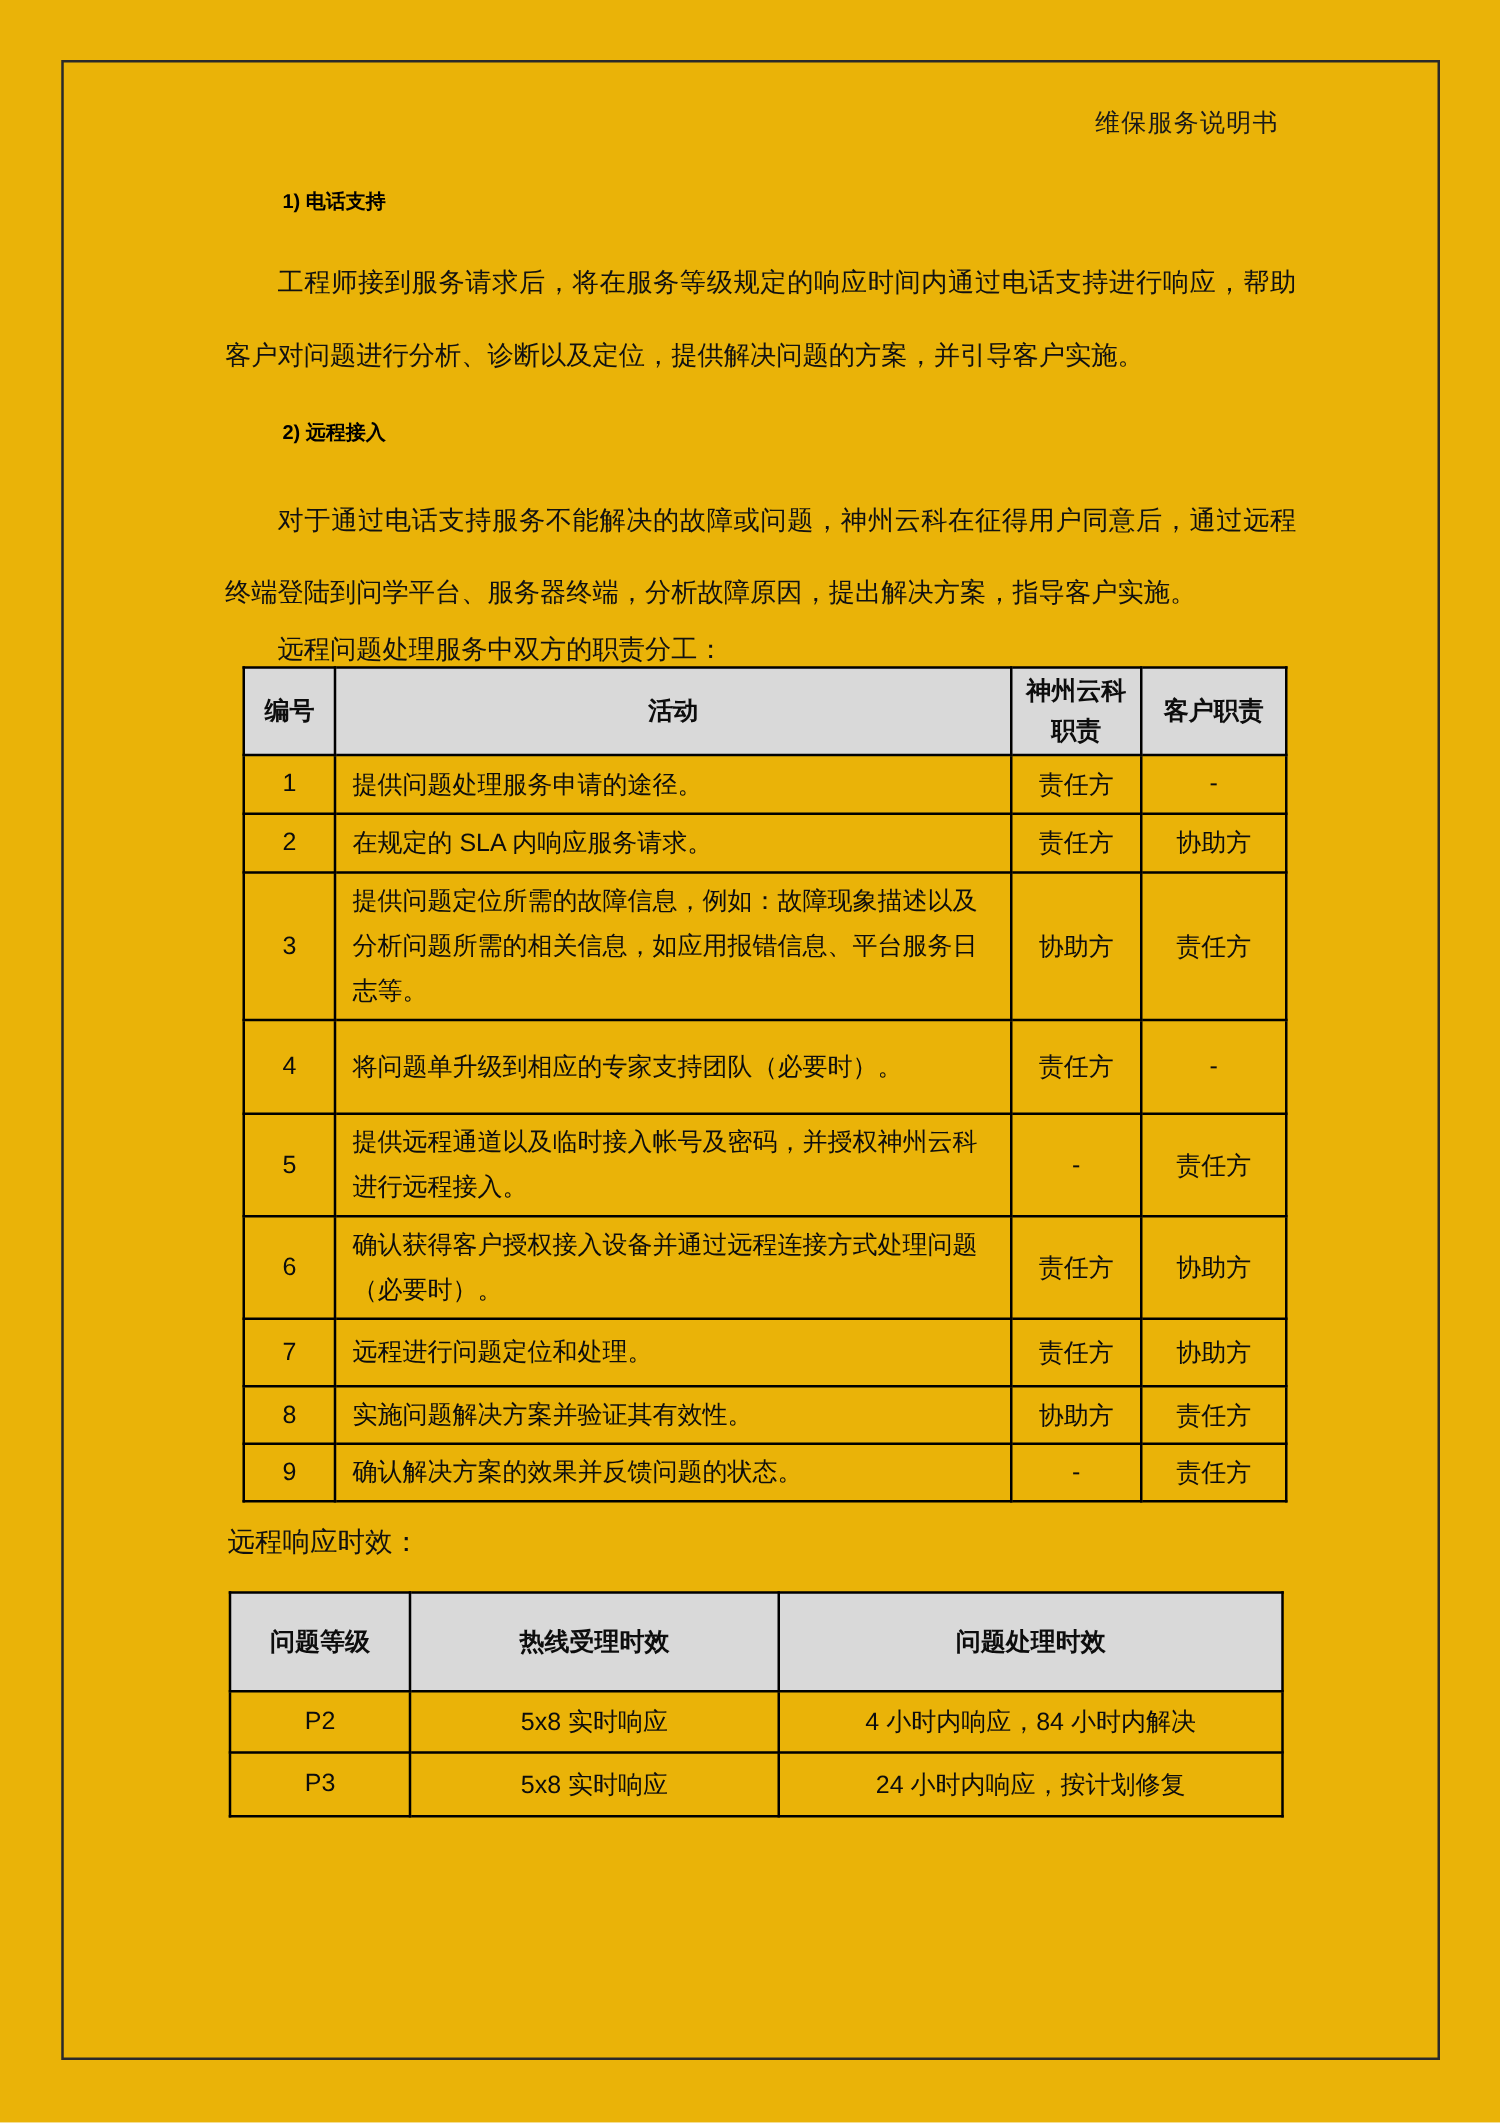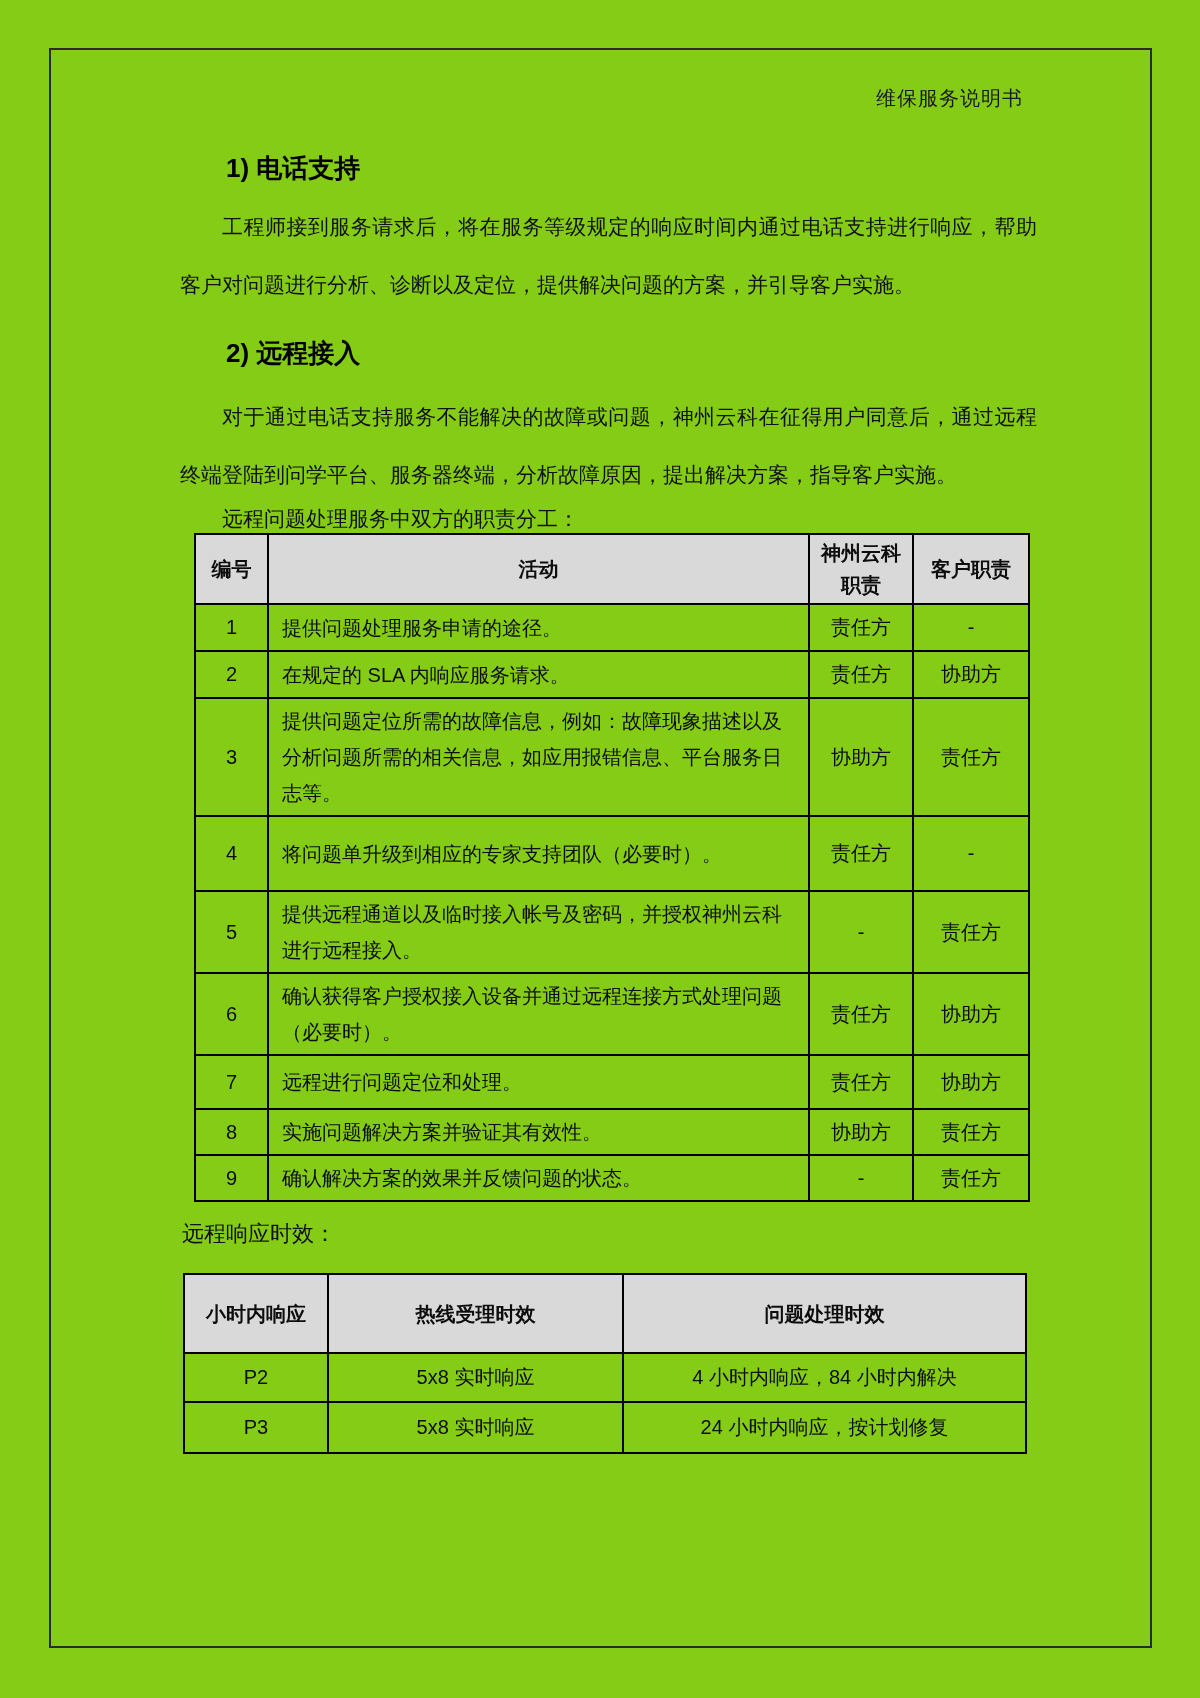--- a/index.html
+++ b/index.html
@@ -5,41 +5,41 @@
   * { margin: 0; padding: 0; box-sizing: border-box; }
   html, body { background: #ffffff; }
   body {
     width: 1200px; height: 1698px;
     font-family: "Liberation Sans", sans-serif;
     color: #111;
   }
   .page {
     position: relative;
     width: 1200px; height: 1698px;
-    background: #84cc16;
+    background: #eab308;
     overflow: hidden;
   }
   .page-frame {
     position: absolute;
     left: 49px; top: 48px;
     width: 1103px; height: 1600px;
     border: 2px solid #2a2a2a;
   }
   .doc-header {
     position: absolute;
     top: 85px; right: 177px;
     font-family: "Liberation Serif", "DejaVu Serif", serif;
     font-size: 20px;
     letter-spacing: 1px;
     color: #1a1a1a;
   }
   .section-heading {
     position: absolute;
     left: 226px;
-    font-size: 26px;
+    font-size: 16px;
     font-weight: 700;
     color: #000;
   }
   .heading-phone { top: 151px; }
   .heading-remote { top: 336px; }
   .para {
     position: absolute;
     left: 180px;
     width: 857px;
     font-size: 21px;
@@ -194,21 +194,21 @@
 
   <div class="tbl-wrap-sla">
     <table>
       <colgroup>
         <col style="width:144px">
           <col style="width:295px">
           <col style="width:403px">
       </colgroup>
       <thead>
         <tr style="height:79px">
-          <th>小时内响应</th>
+          <th>问题等级</th>
           <th>热线受理时效</th>
           <th>问题处理时效</th>
         </tr>
       </thead>
       <tbody>
         <tr style="height:49px">
           <td>P2</td>
           <td>5x8 实时响应</td>
           <td>4 小时内响应，84 小时内解决</td>
         </tr>

